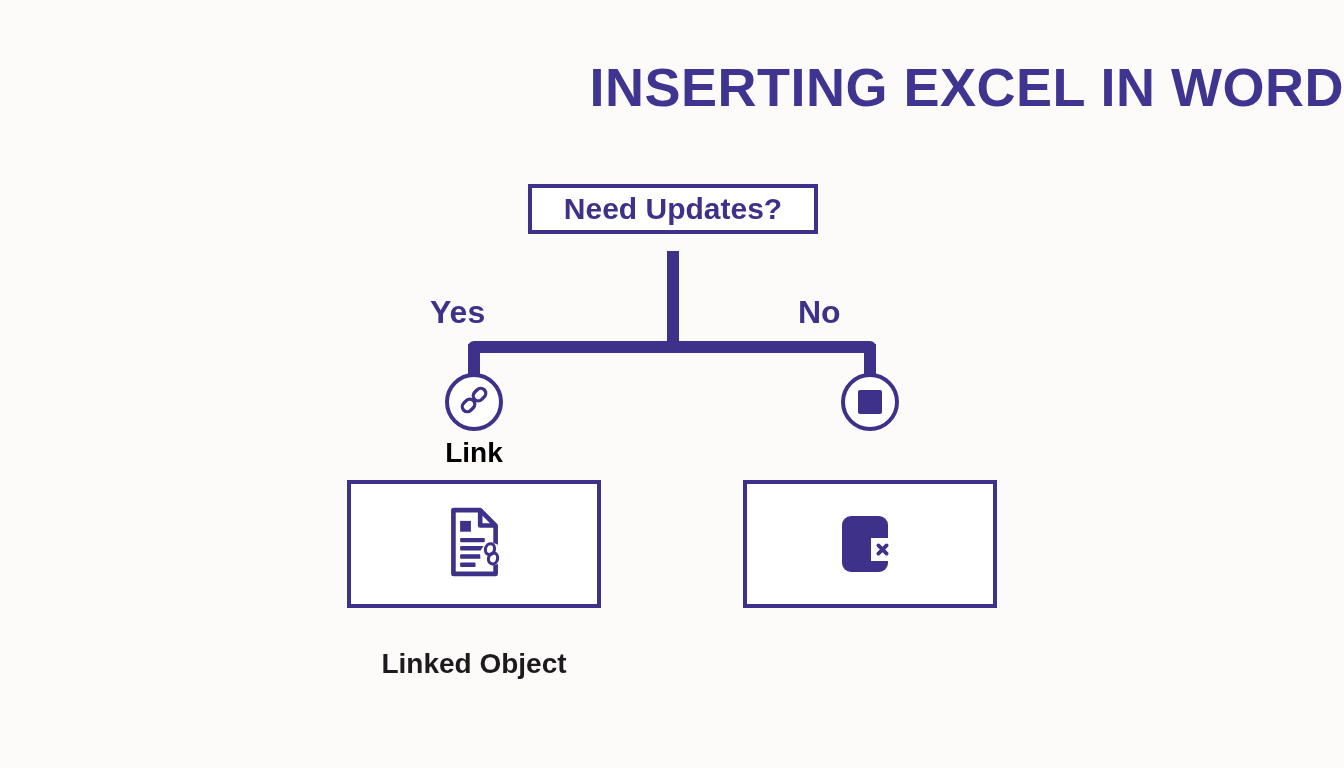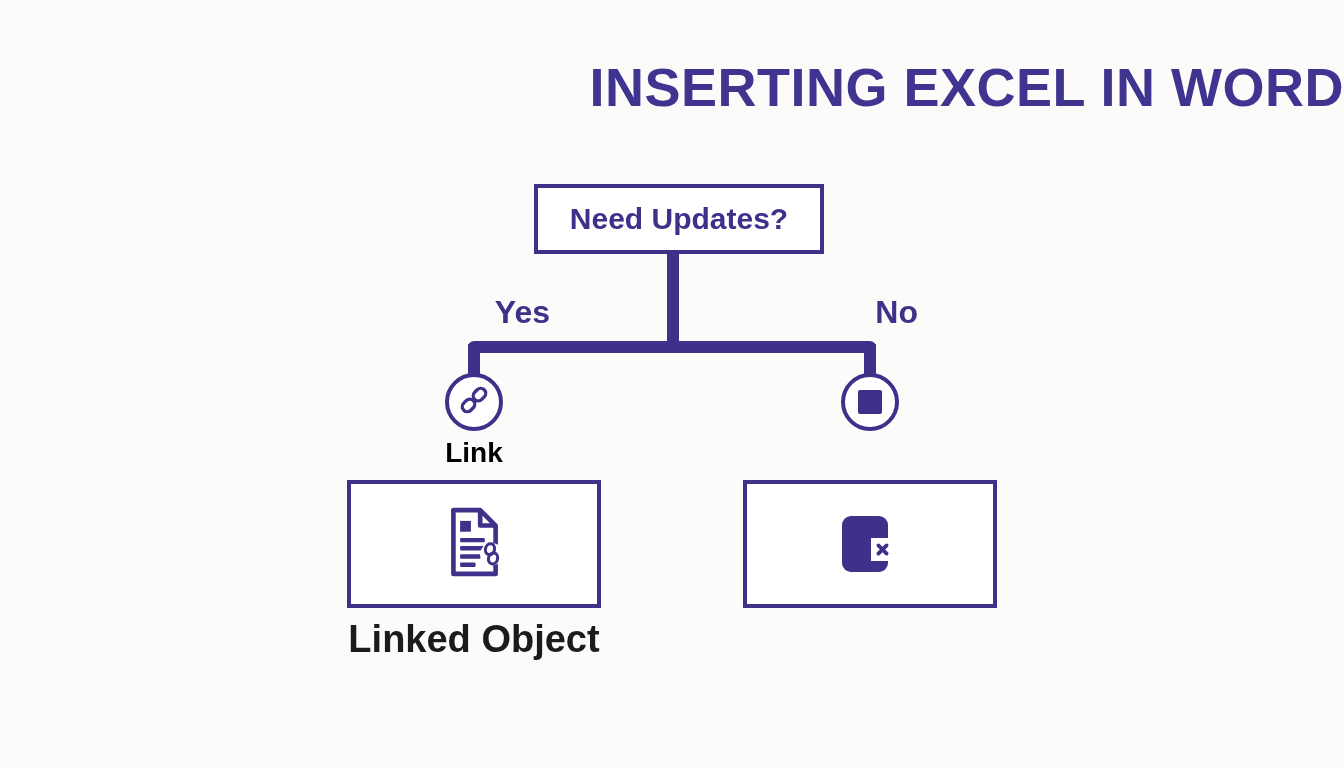--- a/index.html
+++ b/index.html
@@ -16,37 +16,37 @@
     top: 56px; left: 0; width: 100%;
     text-align: right;
     font-size: 54px;
     font-weight: bold;
     color: #3f3590;
     letter-spacing: 0.5px;
   }
   .decision-box {
     position: absolute;
     left: 528px; top: 184px;
-    width: 290px; height: 70px;
+    width: 290px; height: 50px;
     border: 4px solid #3d3189;
     background: #ffffff;
     box-sizing: border-box;
-    display: flex; align-items: center; justify-content: center; margin-left: 6px;
+    display: flex; align-items: center; justify-content: center;
   }
   .decision-label {
     font-size: 30px; font-weight: bold; color: #3d3189;
   }
   .stem { position: absolute; background: #3d3189; }
   .stem-center { left: 667px; top: 251px; width: 12px; height: 93px; }
   .hbar { left: 468px; top: 341px; width: 408px; height: 12px; border-radius: 6px; }
   .drop-left  { left: 468px; top: 344px; width: 12px; height: 32px; border-radius: 0 0 3px 3px; }
   .drop-right { left: 864px; top: 344px; width: 12px; height: 32px; border-radius: 0 0 3px 3px; }
   .answer {
     position: absolute; top: 294px; width: 120px;
-    text-align: right; font-size: 32px; font-weight: bold; color: #3d3189;
+    text-align: left; font-size: 32px; font-weight: bold; color: #3d3189;
   }
   .answer-yes { left: 430px; }
   .answer-no  { left: 798px; }
   .method-circle {
     position: absolute; top: 373px;
     width: 58px; height: 58px;
     border: 4px solid #3d3189; border-radius: 50%;
     background: #ffffff; box-sizing: border-box;
     display: flex; align-items: center; justify-content: center;
   }
@@ -65,22 +65,22 @@
   .result-box {
     position: absolute; top: 480px;
     width: 254px; height: 128px;
     border: 4px solid #3d3189;
     background: #ffffff; box-sizing: border-box;
     display: flex; align-items: center; justify-content: center;
   }
   .box-left  { left: 347px; }
   .box-right { left: 743px; }
   .result-label {
-    position: absolute; top: 618px; width: 300px;
-    text-align: center; font-size: 38px; font-weight: bold; color: #1d1a1d;
+    position: absolute; top: 648px; width: 300px;
+    text-align: center; font-size: 28px; font-weight: bold; color: #1d1a1d;
   }
   .result-left  { left: 324px; }
   .result-right { left: 720px; }
   
   .edoc { position: relative; width: 56px; height: 56px; }
   .edoc-rect {
     position: absolute; left: 0; top: 0;
     width: 46px; height: 56px;
     background: #3d3189; border-radius: 9px;
   }

